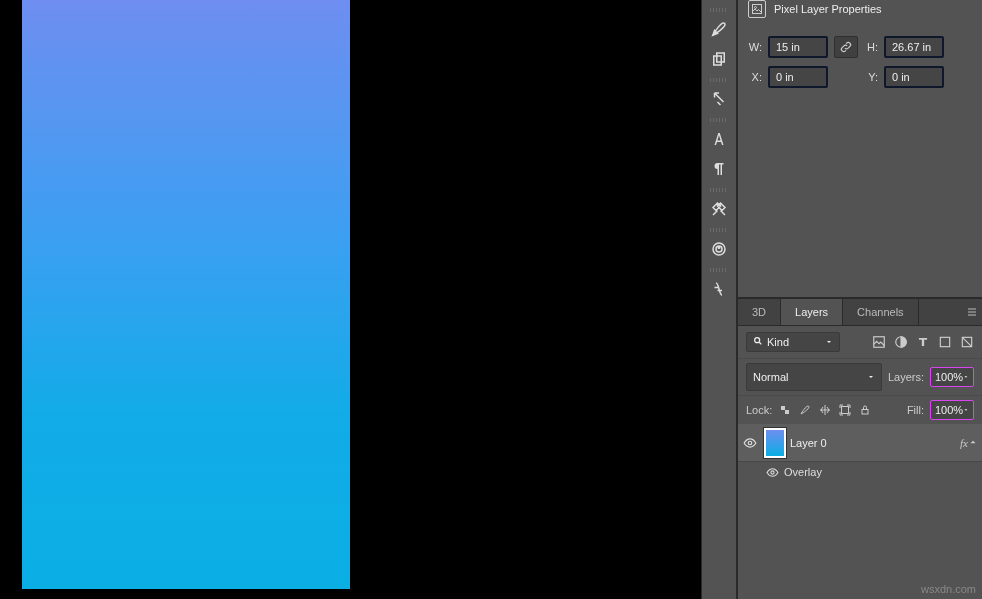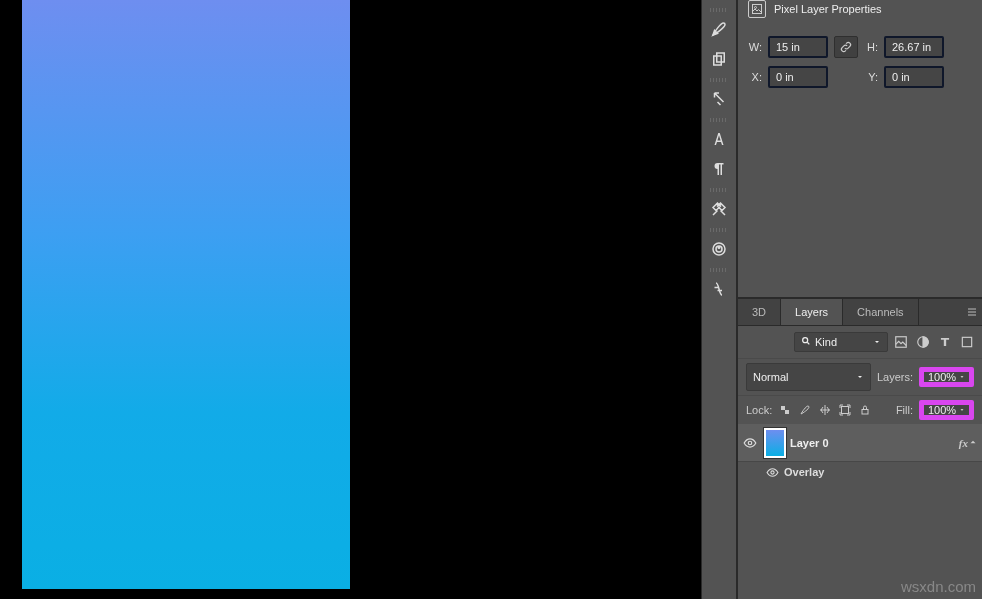--- a/index.html
+++ b/index.html
@@ -30,46 +30,46 @@
 .link-box { width:24px; height:22px; background:#404040; border:1px solid #2f2f2f; display:flex; align-items:center; justify-content:center; border-radius:2px; cursor:pointer; }
 
 
 .tabbar { height:28px; background:#424242; display:flex; border-top:1px solid #2a2a2a; border-bottom:1px solid #2a2a2a; }
 .tab { padding:12px 14px; height:100%; display:flex; align-items:center; color:#bbb; font-size:11px; cursor:pointer; border-right:1px solid #2a2a2a; }
 .tab.active { background:#535353; color:#eee; }
 .tab-menu { margin-left:auto; width:20px; display:flex; align-items:center; justify-content:center; color:#bbb; cursor:pointer; }
 
 
 .lyr { flex:1; background:#535353; display:flex; flex-direction:column; }
-.lyr-row1 { display:flex; align-items:center; padding:6px 8px; gap:6px;margin-left:48px; }
+.lyr-row1 { display:flex; align-items:center; padding:6px 8px; gap:6px; }
 .kind-dd { flex:0 0 94px; height:20px; background:#454545; border:1px solid #3a3a3a; border-radius:2px; display:flex; align-items:center; padding:0 6px; color:#eee; cursor:pointer; }
 .kind-dd .mag { margin-right:4px; }
 .filter-icons { display:flex; gap:8px; margin-left:auto; }
 .fi { width:14px; height:14px; color:#ccc; cursor:pointer; display:flex; align-items:center; justify-content:center; }
 
 .lyr-row2, .lyr-row3 { display:flex; align-items:center; padding:4px 8px; gap:6px; border-top:1px solid #4a4a4a; }
 .blend-dd { flex:1; height:28px; background:#454545; border:1px solid #3a3a3a; border-radius:2px; padding:0 6px; display:flex; align-items:center; justify-content:space-between; color:#eee; cursor:pointer; }
 .opac-lbl { color:#ccc; }
-.pct-field { width:55px; height:20px; background:#454545; border:5px solid #d946ef; border-radius:2px; color:#eee; padding:0 4px; font-size:11px; display:flex; align-items:center; justify-content:space-between; }
+.pct-field { width:44px; height:20px; background:#454545; border:1px solid #d946ef; border-radius:2px; color:#eee; padding:0 4px; font-size:11px; display:flex; align-items:center; justify-content:space-between; }
 .lock-icons { display:flex; gap:6px; }
 .li { width:14px; height:14px; color:#ccc; cursor:pointer; display:flex; align-items:center; justify-content:center; }
 
-.layer-tree { flex:1; background:#535353; overflow:auto;font-weight:bold; }
+.layer-tree { flex:1; background:#535353; overflow:auto; }
 .layer-item { height:38px; background:#5e5e5e; display:flex; align-items:center; border-bottom:1px solid #474747; cursor:pointer; }
 .vis { width:24px; display:flex; align-items:center; justify-content:center; color:#ddd; cursor:pointer; }
 .thumb { width:22px; height:30px; margin:0 4px 0 2px; background:linear-gradient(to bottom,#6e8ef0,#0aafe4); border:2px solid #fff; box-shadow:0 0 0 1px #333; }
 .layer-name { flex:1; color:#eee; font-size:11px; }
 .fx-tag { color:#ccc; font-style:italic; font-family:Georgia,serif; }
 .collapse { width:14px; color:#ccc; cursor:pointer; }
 .sub { height:20px; display:flex; align-items:center; font-size:11px; color:#ddd; }
 .sub .vis { width:24px; }
 .sub-indent1 { padding-left:46px; }
 .sub-indent2 { padding-left:62px; }
 
-.watermark { position:absolute; bottom:4px; right:6px; color:#888; font-size:15px;text-align:center; }
+.watermark { position:absolute; bottom:4px; right:6px; color:#888; font-size:11px;text-align:center; }
 </style>
 </head>
 <body>
 
 <div class="canvas-zone">
   <div class="artboard"></div>
 </div>
 
 <div class="edge">
   <div class="grab"></div>

